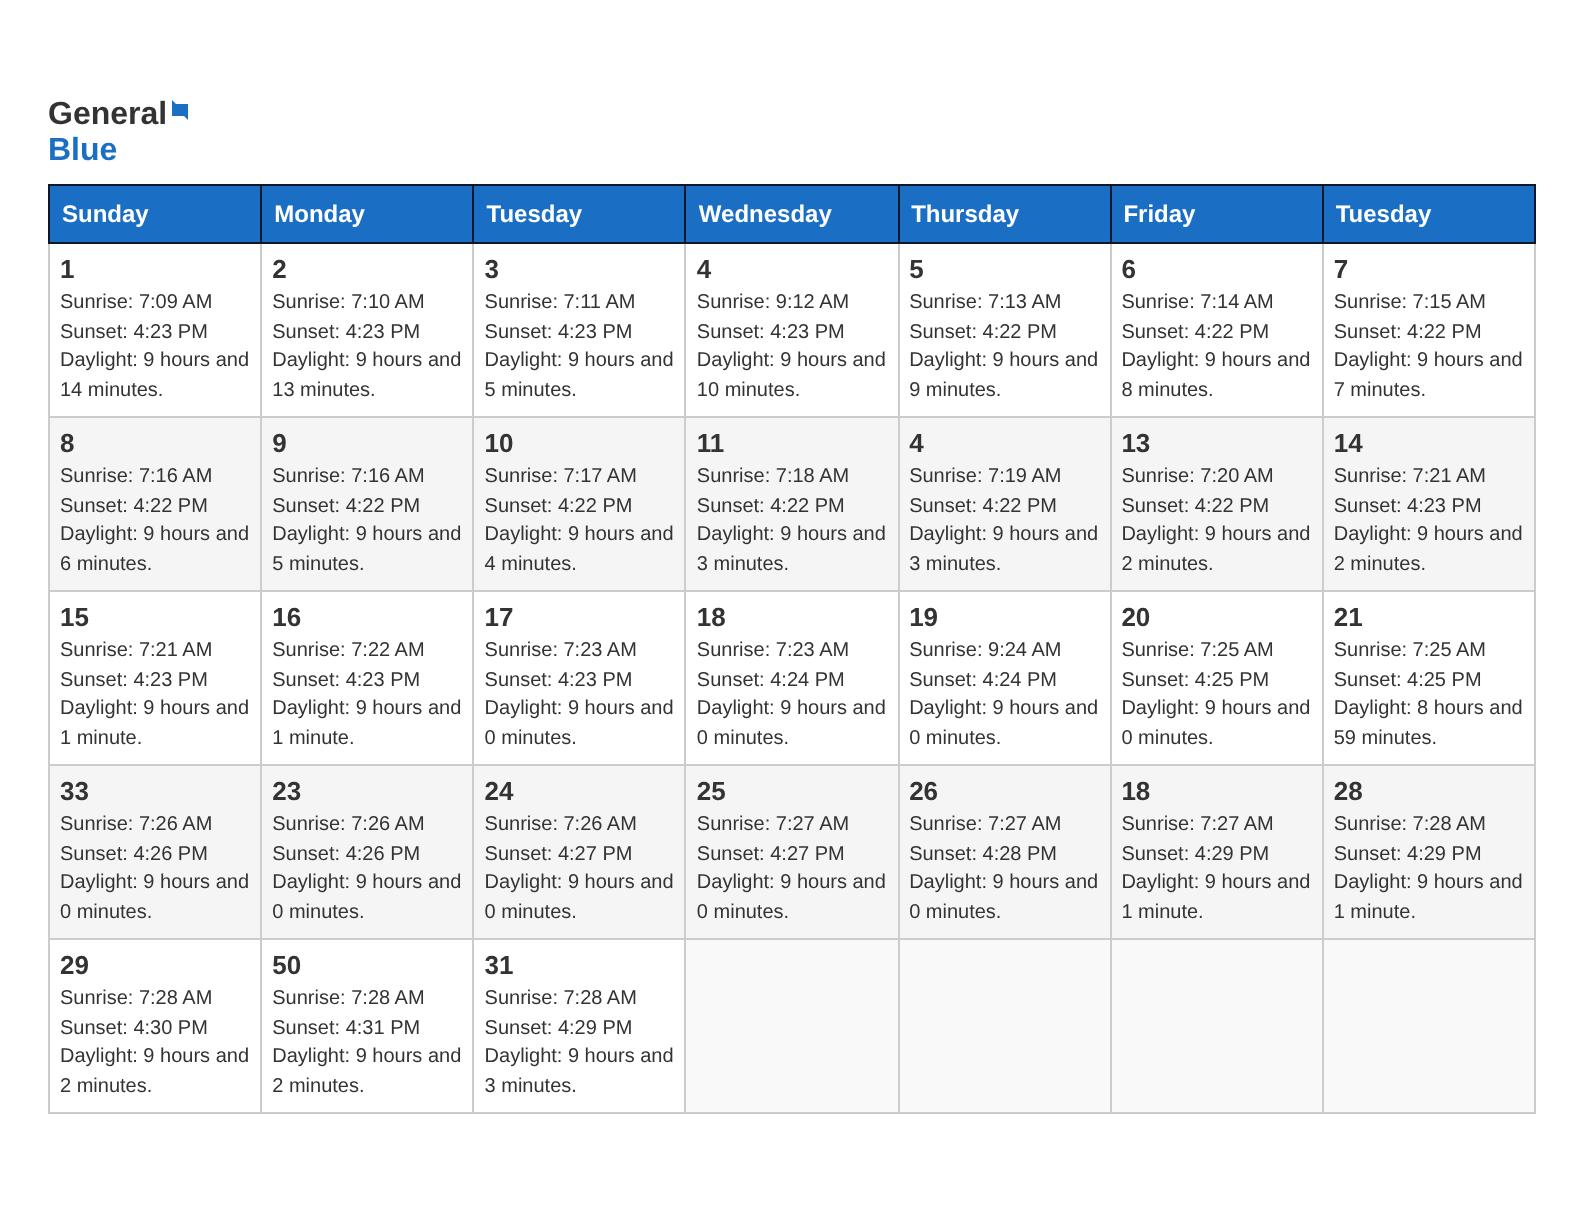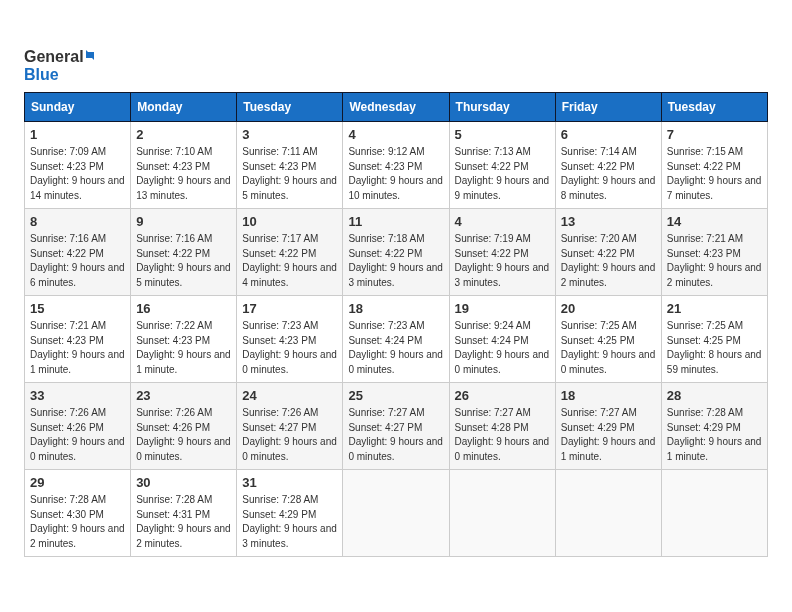--- a/index.html
+++ b/index.html
@@ -238,21 +238,21 @@
           <span class="day-num">28</span>
           <div class="day-info"><span>Sunrise: 7:28 AM</span><br><span>Sunset: 4:29 PM</span><br><span>Daylight: 9 hours and 1 minute.</span></div>
         </td>
       </tr>
       <tr class="row-odd">
         <td>
           <span class="day-num">29</span>
           <div class="day-info"><span>Sunrise: 7:28 AM</span><br><span>Sunset: 4:30 PM</span><br><span>Daylight: 9 hours and 2 minutes.</span></div>
         </td>
         <td>
-          <span class="day-num">30</span>
+          <span class="day-num">50</span>
           <div class="day-info"><span>Sunrise: 7:28 AM</span><br><span>Sunset: 4:31 PM</span><br><span>Daylight: 9 hours and 2 minutes.</span></div>
         </td>
         <td>
           <span class="day-num">31</span>
           <div class="day-info"><span>Sunrise: 7:28 AM</span><br><span>Sunset: 4:29 PM</span><br><span>Daylight: 9 hours and 3 minutes.</span></div>
         </td>
         <td class="empty-cell">&nbsp;</td>
         <td class="empty-cell">&nbsp;</td>
         <td class="empty-cell">&nbsp;</td>
         <td class="empty-cell">&nbsp;</td>

